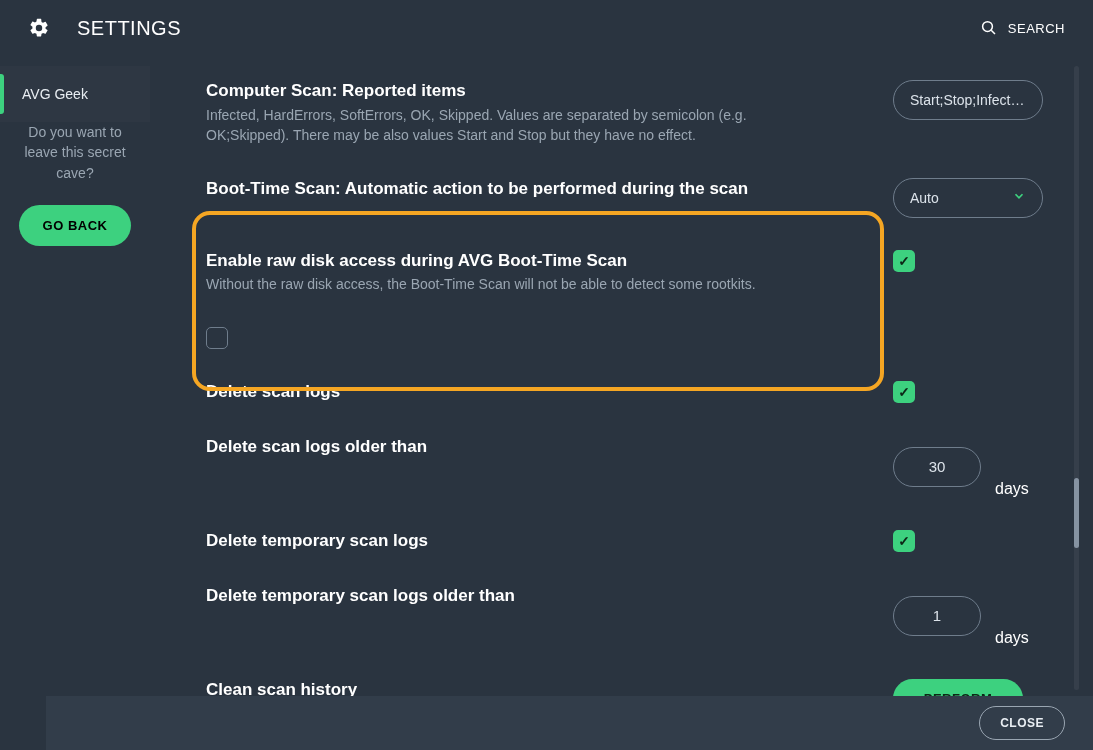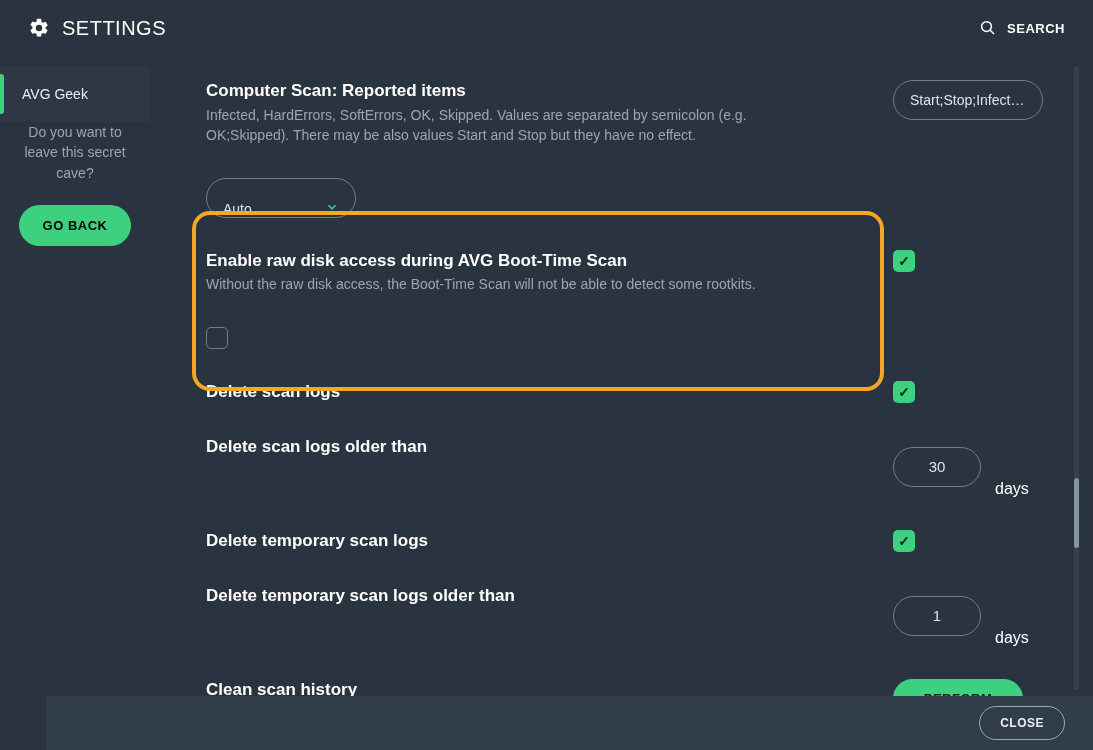--- a/index.html
+++ b/index.html
@@ -12,26 +12,26 @@
     overflow: hidden;
     position: relative;
   }
   .header {
     height: 56px;
     display: flex;
     align-items: center;
     justify-content: space-between;
     padding: 0 28px;
   }
-  .header-left { display: flex; align-items: center; gap: 12px; }
+  .header-left { display: flex; align-items: center; gap: 27px; }
   .gear-icon { width: 22px; height: 22px; display: flex; align-items: center; justify-content: center; }
   .header-title { font-size: 20px; font-weight: 400; letter-spacing: 0.5px; }
   .search-wrap { display: flex; align-items: center; gap: 10px; cursor: pointer; }
   .search-icon { width: 18px; height: 18px; display: flex; align-items: center; justify-content: center; }
-  .search-label { font-size: 13px; font-weight: 700; letter-spacing: 0.5px; }
+  .search-label { font-size: 13px; font-weight: 400; letter-spacing: 0.5px; }
 
   .body-area {
     display: flex;
     height: 640px;
   }
 
   .sidebar {
     width: 150px;
     flex-shrink: 0;
     padding-top: 10px;
@@ -122,21 +122,21 @@
     text-overflow: ellipsis;
   }
 
   .pill-select {
     width: 150px;
     height: 40px;
     border-radius: 20px;
     background: transparent;
     border: 1px solid #6f7d8c;
     display: flex;
-    align-items: flex-end;
+    align-items: center;
     justify-content: space-between;
     padding: 0 16px;
     color: #dce3ea;
     font-size: 14px;
     cursor: pointer;
   }
   .chev-down { color: #3dd17f; }
 
   .checkbox {
     width: 22px;
@@ -273,20 +273,23 @@
       <div class="setting-text">
         <div class="setting-title">Computer Scan: Reported items</div>
         <div class="setting-desc">Infected, HardErrors, SoftErrors, OK, Skipped. Values are separated by semicolon (e.g. OK;Skipped). There may be also values Start and Stop but they have no effect.</div>
       </div>
       <div class="control-col">
         <input class="pill-input" value="Start;Stop;Infected;HardErrors;SoftErrors" style="">
       </div>
     </div>
 
     <div class="setting">
+      <div class="setting-text">
+        <div class="setting-title">Boot-Time Scan: Automatic action to be performed during the scan</div>
+      </div>
       <div class="control-col">
         <div class="pill-select">
           <span>Auto</span>
           <span class="chev-down">
             <svg viewBox="0 0 24 24" width="14" height="14" fill="none" stroke="#3dd17f" stroke-width="3">
                 <polyline points="6 9 12 15 18 9"></polyline>
               </svg>
           </span>
         </div>
       </div>

